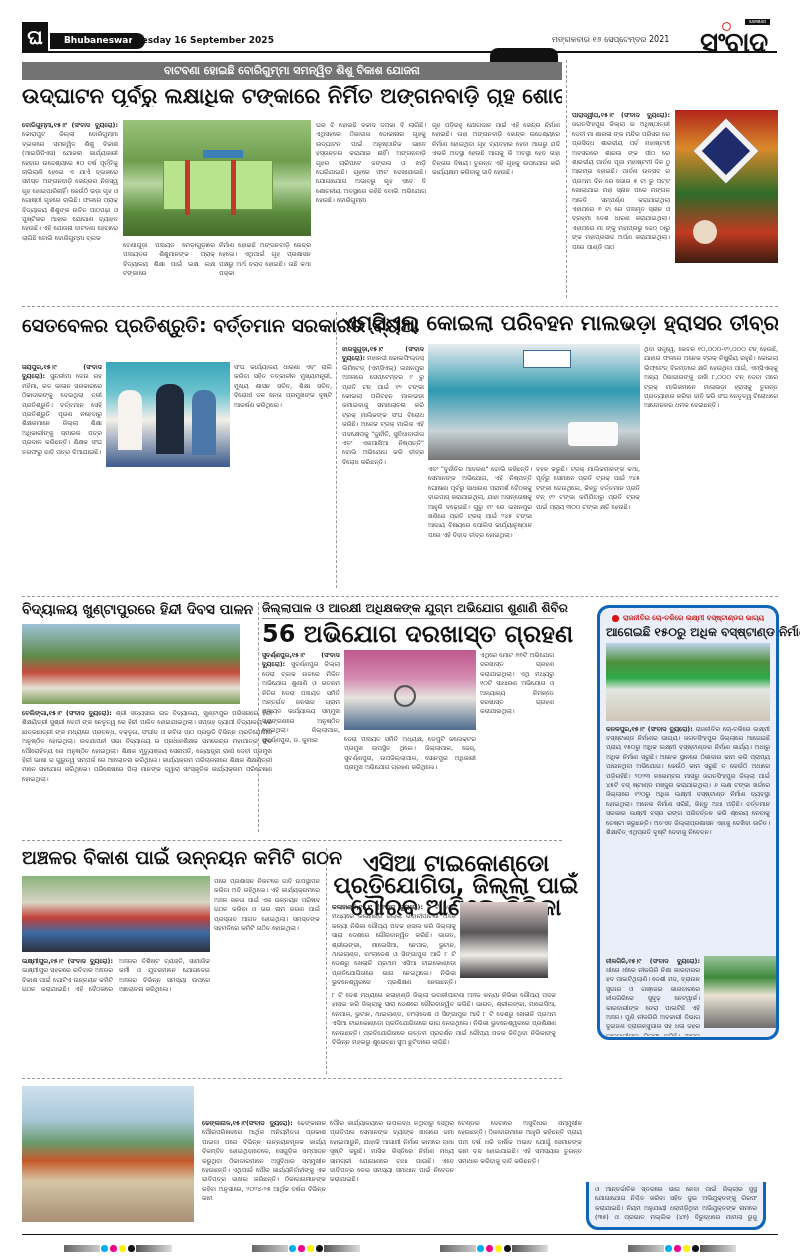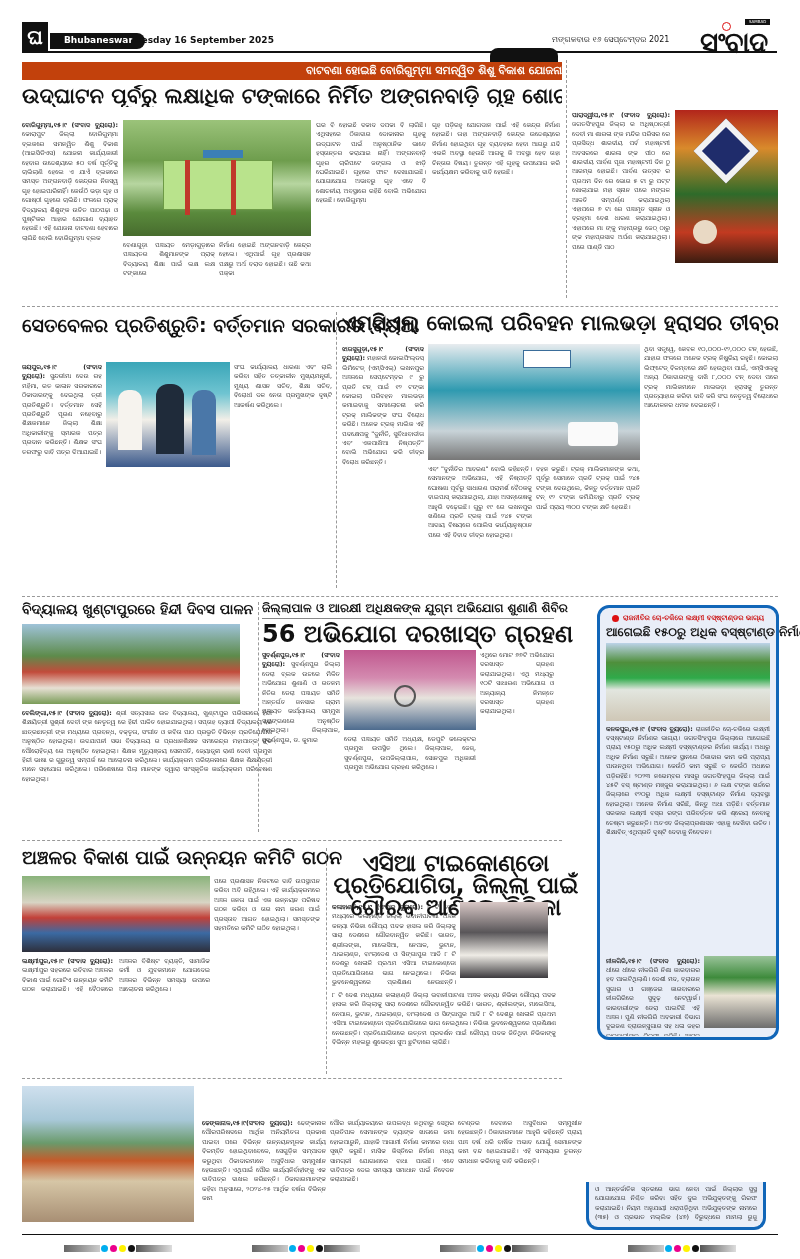--- a/index.html
+++ b/index.html
@@ -11,21 +11,21 @@
 .city{left:38px;top:33px;height:14px;padding:0 12px 16px 14px;background:#111;color:#fff;font-size:9px;font-weight:bold;line-height:14px;border-radius:0 8px 8px 0}
 .date{left:90px;top:33px;font-size:9px;font-weight:bold;line-height:14px}
 .cityo{left:488px;top:48px;height:14px;padding:16px 12px;background:#111;color:#fff;font-size:9px;line-height:14px;border-radius:8px}
 .dateo{left:548px;top:33px;font-size:8px;line-height:14px}
 .logo{left:700px;top:18px;width:100px;height:38px}
 .logo .brand{position:absolute;left:0;top:8px;font-size:28px;font-weight:bold;font-family:"DejaVu Serif",serif;letter-spacing:-1px}
 .logo .tag{position:absolute;left:45px;top:1px;background:#111;color:#fff;font-size:4px;padding:0 4px;line-height:6px}
 .logo .dot{position:absolute;left:22px;top:4px;width:9px;height:9px;border:1.5px solid #d11;border-radius:50%}
 .ruleTop{left:22px;top:51px;width:755px;height:2px;background:#111}
 
-.kicker-bar{background:#c2410c;color:#fff;text-align:right;font-weight:bold}
+.kicker-bar{background:#737373;color:#fff;text-align:center;font-weight:bold}
 .hl{font-weight:bold;line-height:1.05;color:#111}
 .body{font-size:6.3px;line-height:9.4px;color:#222;text-align:justify;overflow:hidden}
 .body .lead{font-weight:bold}
 .photo{overflow:hidden}
 .dash-h{height:0;border-top:1px dashed #999}
 .dash-v{width:0;border-left:1px dashed #999}
 .sw{display:inline-block;width:7px;height:7px;border-radius:50%;margin:0 1px;vertical-align:middle}
 .gray{display:inline-block;height:7px;vertical-align:middle}
 .box-blue{border:3px solid #1166b8;border-radius:12px;background:#e9eef8}
 .dot-red{display:inline-block;width:7px;height:7px;border-radius:50%;background:#d11;margin-right:4px;vertical-align:middle}

